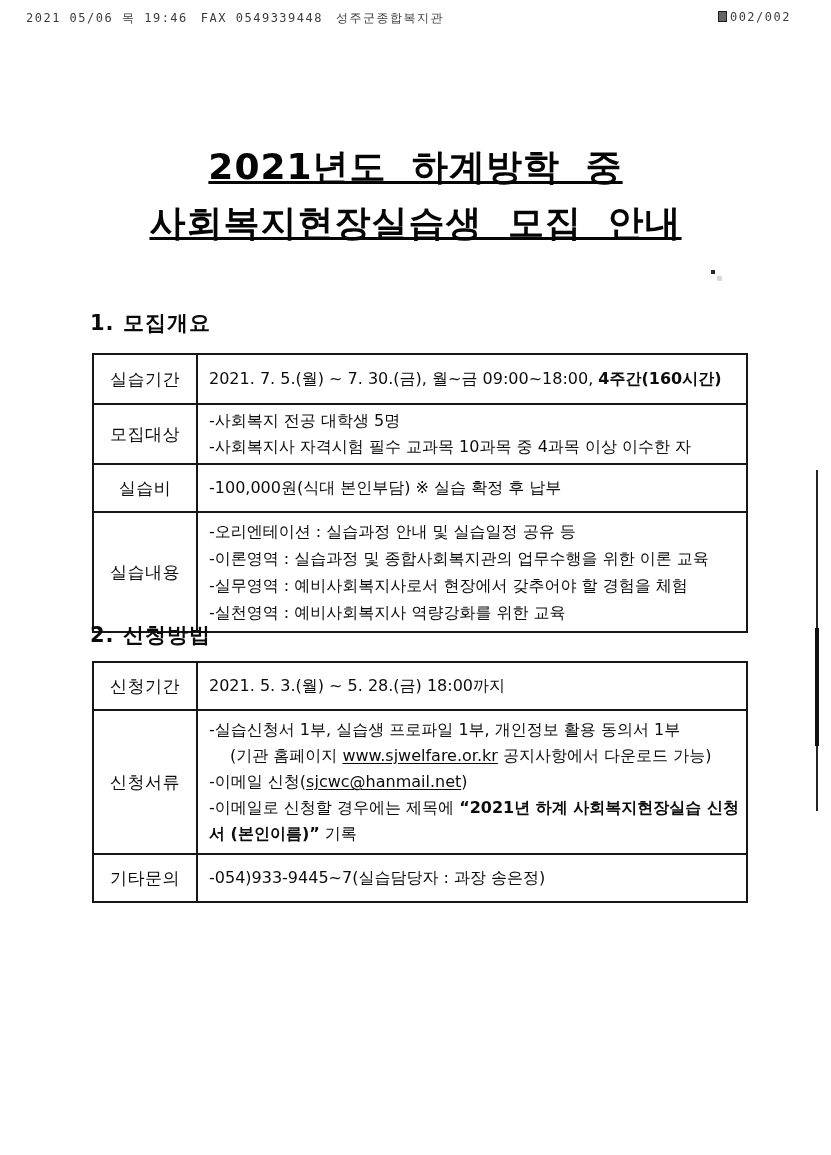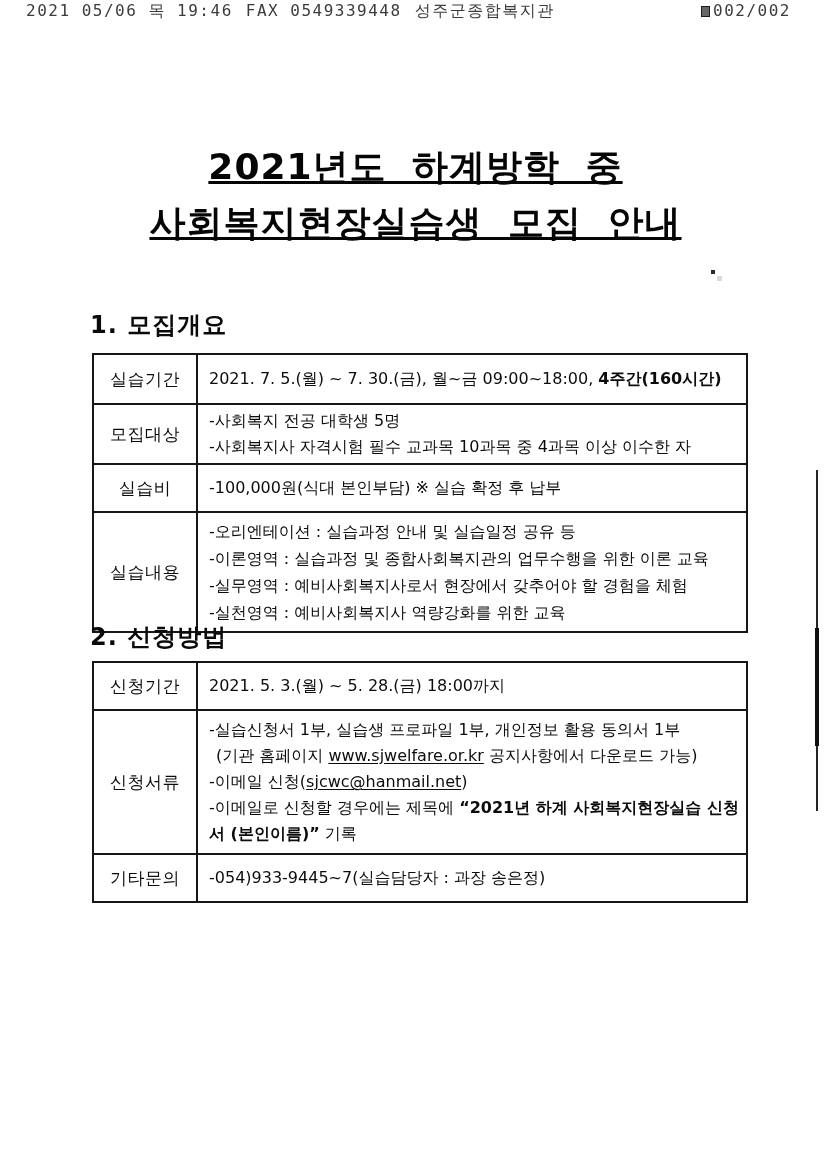--- a/index.html
+++ b/index.html
@@ -4,42 +4,42 @@
 <style>
   html,body { margin:0; padding:0; background:#e8e8e8; }
   .page {
     position:relative; width:831px; height:1155px; margin:0 auto;
     background:#ffffff; overflow:hidden; color:#0c0c0c;
     font-family:"DejaVu Sans","Liberation Sans",sans-serif;
   }
 
   
   .fax-header {
-    position:absolute; top:1px; left:0; right:0; height:14px;
+    position:absolute; top:10px; left:0; right:0; height:14px;
     font-family:"DejaVu Sans Mono","Liberation Mono",monospace;
-    font-size:16px; color:#3c3c3c; letter-spacing:1.5px;
+    font-size:12px; color:#3c3c3c; letter-spacing:1.5px;
   }
   .fax-left { position:absolute; left:26px; top:0; white-space:nowrap; }
   .fax-left span { margin-right:13px; }
   .fax-right { position:absolute; right:40px; top:0; white-space:nowrap; }
   .doc-icon {
     display:inline-block; width:7px; height:9px; margin-right:3px;
     background:#666; border:1px solid #1d1d1d; vertical-align:-1px;
   }
 
   
   .title {
     position:absolute; top:139px; left:0; width:100%; text-align:center;
     font-size:36px; font-weight:800; color:#050505;
     letter-spacing:1px; word-spacing:12px; line-height:56px;text-decoration:underline;
   }
 
   
   .sec {
-    position:absolute; left:90px; margin:0; font-size:24px; font-weight:800;
+    position:absolute; left:90px; margin:0; font-size:21px; font-weight:800;
     color:#0a0a0a; letter-spacing:1px;
   }
   .sec1 { top:309px; }
   .sec2 { top:621px; }
 
   
   .t {
     position:absolute; left:92px; width:656px; border-collapse:collapse;
     table-layout:fixed; font-size:16px; color:#0c0c0c;
   }
@@ -52,21 +52,21 @@
   .t b  { font-weight:800; }
   .t1 { top:353px; }
   .t2 { top:661px; }
   .r-h42  td, .r-h42  th { height:42px; }
   .r-h40  td, .r-h40  th { height:40px; }
   .r-h50  td, .r-h50  th { height:50px; }
   .r-h112 td, .r-h112 th { height:112px; }
   .r-h136 td, .r-h136 th { height:136px; }
   .ln { line-height:26px; }
   .t1 .tall .ln { line-height:27px; }
-  .indent { padding-left:7px; }
+  .indent { padding-left:7px;margin-left:14px; }
   .lnk { text-decoration:underline; text-underline-offset:2px; }
 
   
   .footer {
     position:absolute; top:977px; left:0; width:100%; text-align:center;
     font-size:43px; font-weight:900; letter-spacing:1px; color:#000;
   }
 
   
   .edge-line  { position:absolute; left:816px; top:470px; width:2px; height:341px; background:#242424; }

